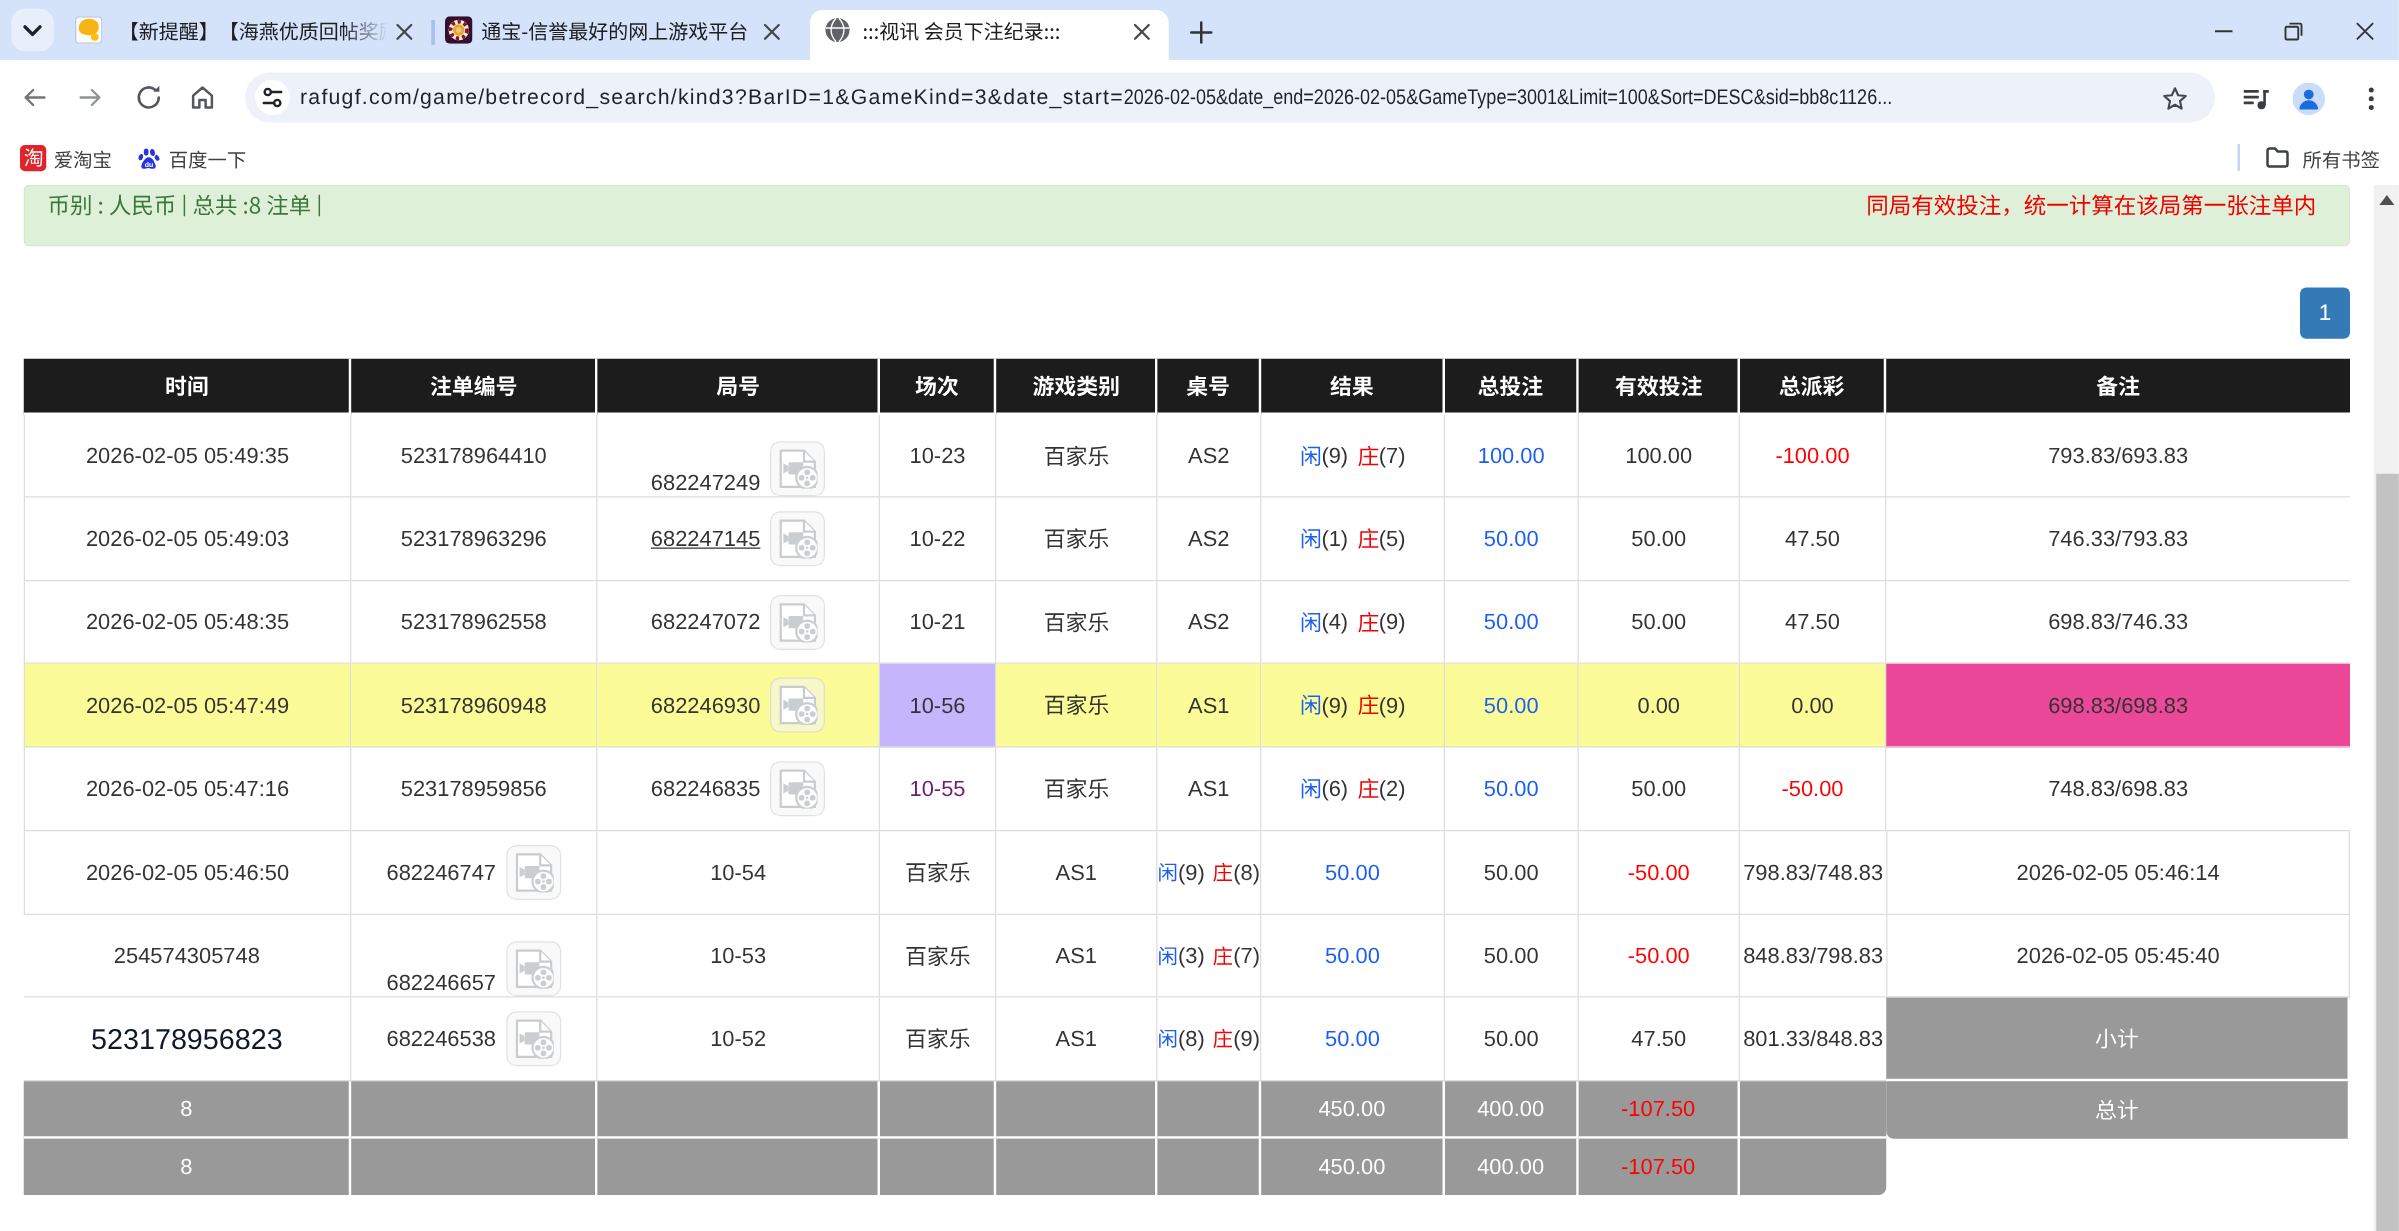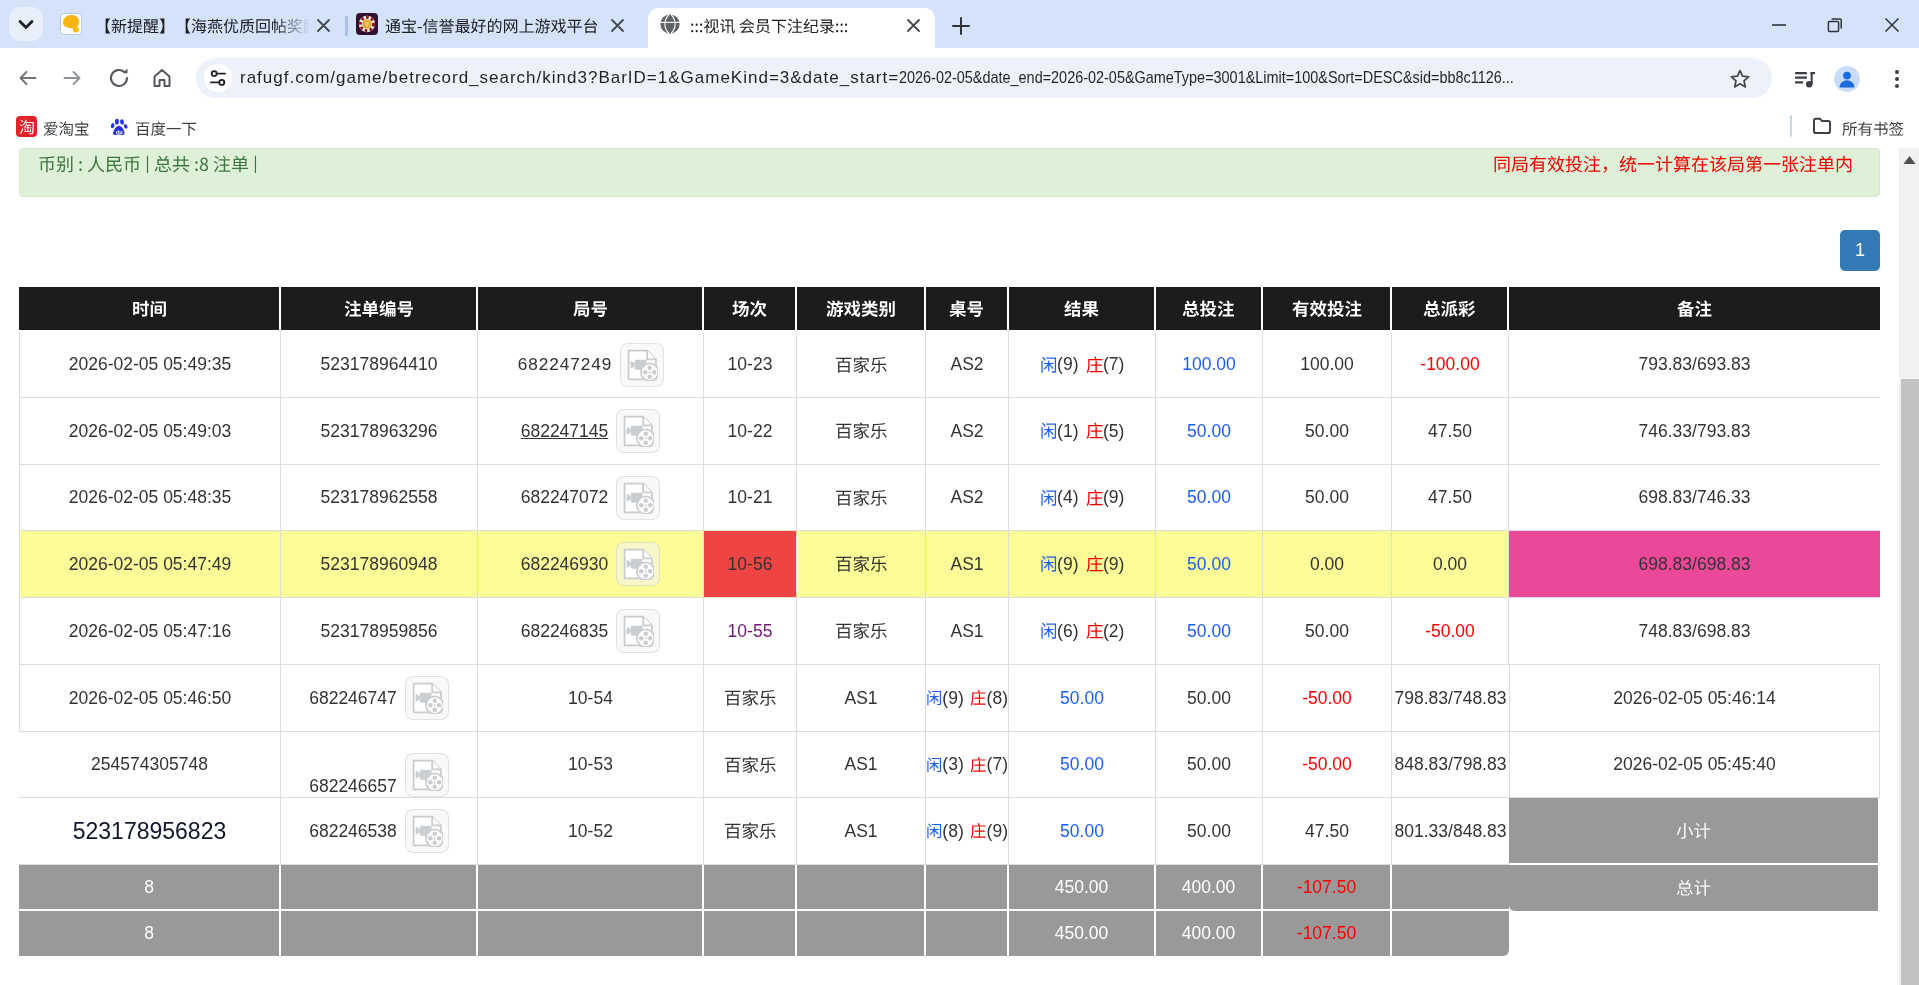--- a/index.html
+++ b/index.html
@@ -324,21 +324,21 @@
       </svg>
     </div>
     <div style="height:100%;background:#1c1c1c;border-bottom:2px solid #fff;display:flex;align-items:center;justify-content:center">
       <svg style="width:35.0px;height:17.5px;vertical-align:-0.24em;color:#fff;" viewBox="0 0 2000 1000">
         <path transform="translate(0,880)" fill="currentColor" d="M640 -666C599 -630 550 -599 494 -571C433 -598 381 -628 341 -662L346 -666ZM360 -854C306 -770 207 -680 59 -618C85 -598 122 -556 139 -528C180 -549 218 -571 253 -595C286 -567 322 -542 360 -519C255 -485 137 -462 17 -449C37 -422 60 -370 69 -338L148 -350V90H273V61H709V89H840V-355H174C288 -377 398 -408 497 -451C621 -401 764 -367 913 -350C928 -382 961 -434 986 -461C861 -472 739 -492 632 -523C716 -578 787 -645 836 -728L757 -775L737 -769H444C460 -788 474 -808 488 -828ZM273 -105H434V-41H273ZM273 -198V-252H434V-198ZM709 -105V-41H558V-105ZM709 -198H558V-252H709Z"></path>
         <path transform="translate(1000,880)" fill="currentColor" d="M91 -750C153 -719 237 -671 278 -638L348 -737C304 -767 217 -811 158 -838ZM35 -470C97 -440 182 -393 222 -362L289 -462C245 -492 159 -534 99 -560ZM62 1 163 82C223 -16 287 -130 340 -235L252 -315C192 -199 115 -74 62 1ZM546 -817C574 -769 602 -706 616 -663H349V-549H591V-372H389V-258H591V-54H318V60H971V-54H716V-258H908V-372H716V-549H944V-663H640L735 -698C722 -741 687 -806 656 -854Z"></path>
       </svg>
     </div>
 <div style="height:100%;border-right:1px solid #ddd;border-bottom:1px solid #ddd;display:flex;align-items:center;justify-content:center;font-size:17.5px;color:#333;border-left:1px solid #ddd;">2026-02-05 05:49:35</div>
     <div style="height:100%;border-right:1px solid #ddd;border-bottom:1px solid #ddd;display:flex;align-items:center;justify-content:center;font-size:17.5px;color:#333;">523178964410</div>
-    <div style="height:100%;border-right:1px solid #ddd;border-bottom:1px solid #ddd;display:flex;align-items:center;justify-content:center;font-size:17.5px;color:#333;font-family:Liberation Mono, monospace;">682247249<span style="display:inline-flex;width:44px;height:44px;border-radius:8px;background:rgba(244,244,244,.55);border:1px solid rgba(180,180,180,.33);align-items:center;justify-content:center;margin-left:8px">
+    <div style="height:100%;border-right:1px solid #ddd;border-bottom:1px solid #ddd;display:flex;align-items:flex-end;justify-content:center;font-size:17.5px;color:#333;">682247249<span style="display:inline-flex;width:44px;height:44px;border-radius:8px;background:rgba(244,244,244,.55);border:1px solid rgba(180,180,180,.33);align-items:center;justify-content:center;margin-left:8px">
         <svg style="width:32px;height:32px" viewBox="0 0 31 31">
           <use href="#vid"></use>
         </svg>
       </span></div>
     <div style="height:100%;border-right:1px solid #ddd;border-bottom:1px solid #ddd;display:flex;align-items:center;justify-content:center;font-size:17.5px;color:#333;">10-23</div>
     <div style="height:100%;border-right:1px solid #ddd;border-bottom:1px solid #ddd;display:flex;align-items:center;justify-content:center;font-size:17.5px;color:#333;">
       <svg style="width:52.5px;height:17.5px;vertical-align:-0.24em;" viewBox="0 0 3000 1000">
         <use href="#bjl"></use>
       </svg>
     </div>
@@ -416,21 +416,21 @@
     <div style="height:100%;border-right:1px solid #ddd;border-bottom:1px solid #ddd;display:flex;align-items:center;justify-content:center;font-size:17.5px;color:#333;">50.00</div>
     <div style="height:100%;border-right:1px solid #ddd;border-bottom:1px solid #ddd;display:flex;align-items:center;justify-content:center;font-size:17.5px;color:#333;color:#333;">47.50</div>
     <div style="height:100%;border-bottom:1px solid #ddd;display:flex;align-items:center;justify-content:center;font-size:17.5px;color:#333;">698.83/746.33</div>
 <div style="height:100%;border-right:1px solid #ddd;border-bottom:1px solid #ddd;display:flex;align-items:center;justify-content:center;font-size:17.5px;color:#333;background:#fbfb98;border-left:1px solid #ddd;">2026-02-05 05:47:49</div>
     <div style="height:100%;border-right:1px solid #ddd;border-bottom:1px solid #ddd;display:flex;align-items:center;justify-content:center;font-size:17.5px;color:#333;background:#fbfb98;">523178960948</div>
     <div style="height:100%;border-right:1px solid #ddd;border-bottom:1px solid #ddd;display:flex;align-items:center;justify-content:center;font-size:17.5px;color:#333;background:#fbfb98;">682246930<span style="display:inline-flex;width:44px;height:44px;border-radius:8px;background:rgba(244,244,244,.55);border:1px solid rgba(180,180,180,.33);align-items:center;justify-content:center;margin-left:8px">
         <svg style="width:32px;height:32px" viewBox="0 0 31 31">
           <use href="#vid"></use>
         </svg>
       </span></div>
-    <div style="height:100%;border-right:1px solid #ddd;border-bottom:1px solid #ddd;display:flex;align-items:center;justify-content:center;font-size:17.5px;color:#333;background:#ef4444;">10-56</div>
+    <div style="height:100%;border-right:1px solid #ddd;border-bottom:1px solid #ddd;display:flex;align-items:center;justify-content:center;font-size:17.5px;color:#333;background:#c4b5fd;">10-56</div>
     <div style="height:100%;border-right:1px solid #ddd;border-bottom:1px solid #ddd;display:flex;align-items:center;justify-content:center;font-size:17.5px;color:#333;background:#fbfb98;">
       <svg style="width:52.5px;height:17.5px;vertical-align:-0.24em;" viewBox="0 0 3000 1000">
         <use href="#bjl"></use>
       </svg>
     </div>
     <div style="height:100%;border-right:1px solid #ddd;border-bottom:1px solid #ddd;display:flex;align-items:center;justify-content:center;font-size:17.5px;color:#333;background:#fbfb98;">AS1</div>
     <div style="height:100%;border-right:1px solid #ddd;border-bottom:1px solid #ddd;display:flex;align-items:center;justify-content:center;font-size:17.5px;color:#333;background:#fbfb98;">
       <svg style="width:17.5px;height:17.5px;vertical-align:-0.24em;color:#1b5ef2;" viewBox="0 0 1000 1000">
         <use href="#xan"></use>
       </svg>

